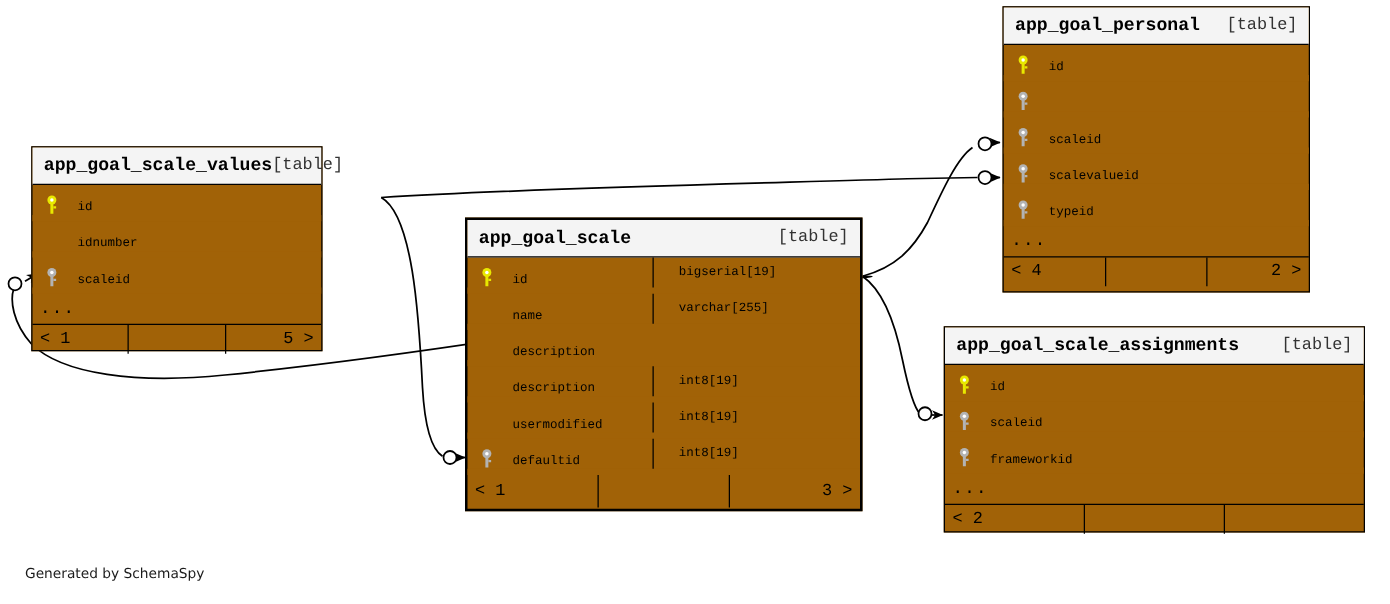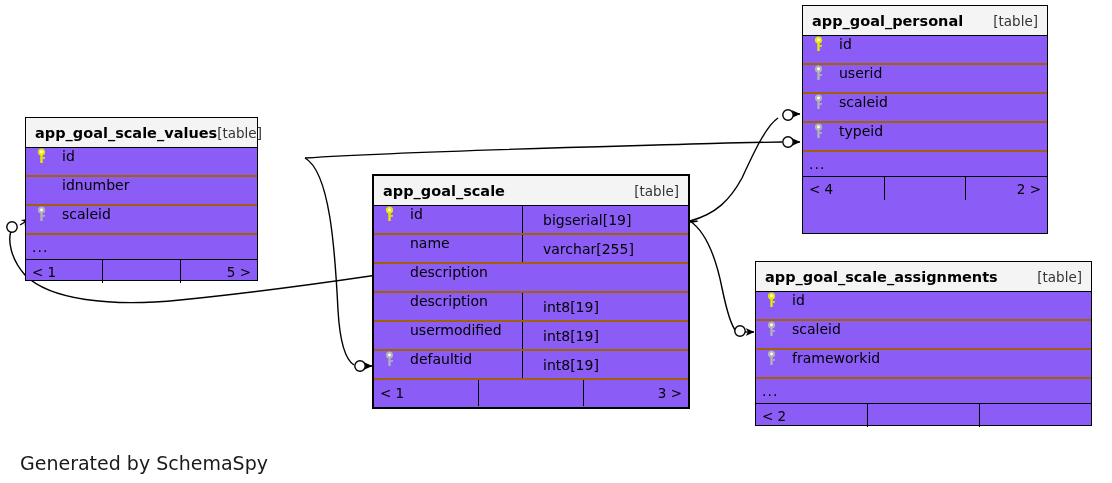--- a/index.html
+++ b/index.html
@@ -5,39 +5,40 @@
   html,body{margin:0;padding:0;}
   body{
     width:1112px;height:483px;background:#ffffff;
     font-family:"DejaVu Sans","Liberation Sans",sans-serif;
     position:relative;overflow:hidden;
   }
   #canvas{position:absolute;left:0;top:0;width:1112px;height:483px;}
   #edges{position:absolute;left:0;top:0;width:1112px;height:483px;pointer-events:none;}
 
   .table-box{
-    position:absolute;background:#8b5cf6;border:1px solid #000000;
+    position:absolute;background:#a16207;border:1px solid #000000;
     box-sizing:border-box;
+    font-family:Liberation Mono, monospace;
   }
   .table-box.thick{border-width:2px;}
 
   .tbl-title{
     display:flex;align-items:center;justify-content:space-between;
     background:#f4f4f4;border-bottom:1px solid #000;
     padding:0 9px;box-sizing:border-box;
     height:30px;
   }
   .tbl-name{font-weight:bold;font-size:14.5px;color:#000;letter-spacing:0px;}
   .tbl-tag{font-size:13.5px;color:#333;}
 
   .tbl-row{
-    display:flex;align-items:flex-start;
-    border-bottom:2px solid #a16207;
+    display:flex;align-items:flex-end;
+    border-bottom:5px solid #a16207;
     height:29px;box-sizing:border-box;
-    font-size:14px;color:#000;
+    font-size:10px;color:#000;
   }
   .tbl-row:last-child{border-bottom:none;}
 
   .col-key{width:30px;flex:0 0 30px;display:flex;align-items:center;justify-content:center;}
   .col-name{flex:1 1 auto;padding-left:6px;white-space:nowrap;overflow:hidden;}
   .col-type{flex:0 0 auto;border-left:1px solid #000;padding-left:20px;height:100%;
             display:flex;align-items:center;white-space:nowrap;}
 
   .row-ellipsis{
     display:flex;align-items:center;border-bottom:1px solid #000;
@@ -50,21 +51,21 @@
   }
   .fcell{flex:1 1 0;display:flex;align-items:center;box-sizing:border-box;padding:0 6px;}
   .fcell + .fcell{border-left:1px solid #000;}
   .fcell.left{justify-content:flex-start;}
   .fcell.right{justify-content:flex-end;}
 
   .key-icon{display:block;}
 
   .footnote{
     position:absolute;left:20px;top:452px;
-    font-size:19px;color:#1a1a1a;
+    font-size:11px;color:#1a1a1a;
   }
 </style>
 </head>
 <body>
 
 <div id="canvas">
 
   <svg id="edges" viewBox="0 0 1112 483" xmlns="http://www.w3.org/2000/svg">
     <defs>
       <marker id="ah" markerWidth="9" markerHeight="9" refX="8.5" refY="4.5" orient="auto" markerUnits="userSpaceOnUse">
@@ -116,35 +117,45 @@
 
     <div class="tbl-row">
       <span class="col-key">
         <svg class="key-icon" width="11" height="16" viewBox="0 0 11 16">
           <circle cx="5.5" cy="4" r="3.6" fill="#b3b3b3"></circle>
           <circle cx="5.5" cy="4" r="1.4" fill="#ffffff"></circle>
           <rect x="4.3" y="6.5" width="2.4" height="8.5" fill="#b3b3b3"></rect>
           <rect x="6.7" y="9" width="2.2" height="1.8" fill="#b3b3b3"></rect>
         </svg>
       </span>
-      <span class="col-name">userid</span>
     </div>
 
     <div class="tbl-row">
       <span class="col-key">
         <svg class="key-icon" width="11" height="16" viewBox="0 0 11 16">
           <circle cx="5.5" cy="4" r="3.6" fill="#b3b3b3"></circle>
           <circle cx="5.5" cy="4" r="1.4" fill="#ffffff"></circle>
           <rect x="4.3" y="6.5" width="2.4" height="8.5" fill="#b3b3b3"></rect>
           <rect x="6.7" y="9" width="2.2" height="1.8" fill="#b3b3b3"></rect>
         </svg>
       </span>
       <span class="col-name">scaleid</span>
     </div>
 
+    <div class="tbl-row">
+      <span class="col-key">
+        <svg class="key-icon" width="11" height="16" viewBox="0 0 11 16">
+          <circle cx="5.5" cy="4" r="3.6" fill="#b3b3b3"></circle>
+          <circle cx="5.5" cy="4" r="1.4" fill="#ffffff"></circle>
+          <rect x="4.3" y="6.5" width="2.4" height="8.5" fill="#b3b3b3"></rect>
+          <rect x="6.7" y="9" width="2.2" height="1.8" fill="#b3b3b3"></rect>
+        </svg>
+      </span>
+      <span class="col-name">scalevalueid</span>
+    </div>
 
     <div class="tbl-row">
       <span class="col-key">
         <svg class="key-icon" width="11" height="16" viewBox="0 0 11 16">
           <circle cx="5.5" cy="4" r="3.6" fill="#b3b3b3"></circle>
           <circle cx="5.5" cy="4" r="1.4" fill="#ffffff"></circle>
           <rect x="4.3" y="6.5" width="2.4" height="8.5" fill="#b3b3b3"></rect>
           <rect x="6.7" y="9" width="2.2" height="1.8" fill="#b3b3b3"></rect>
         </svg>
       </span>

